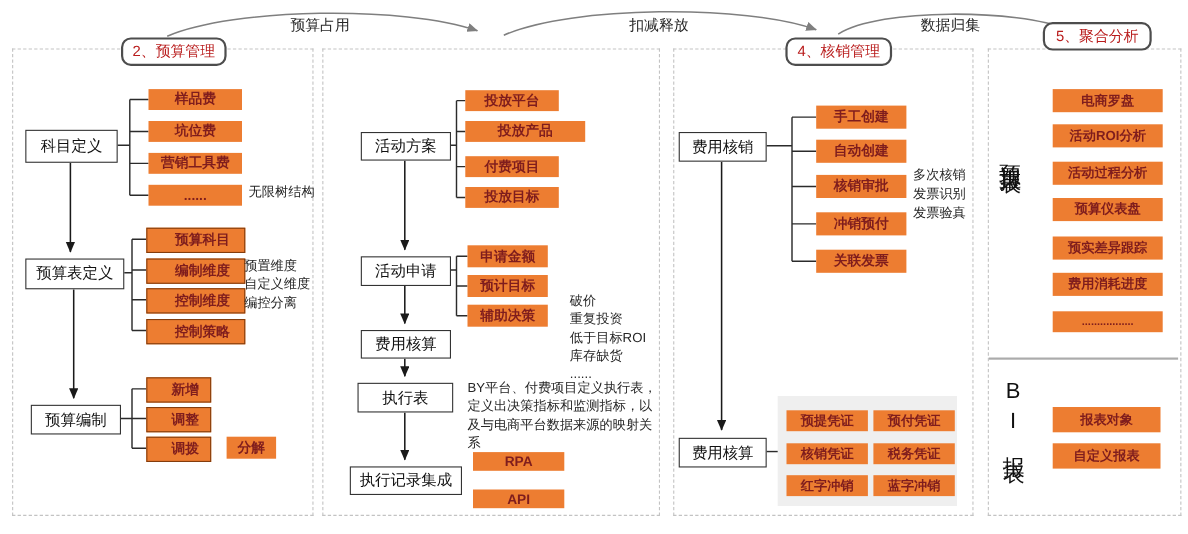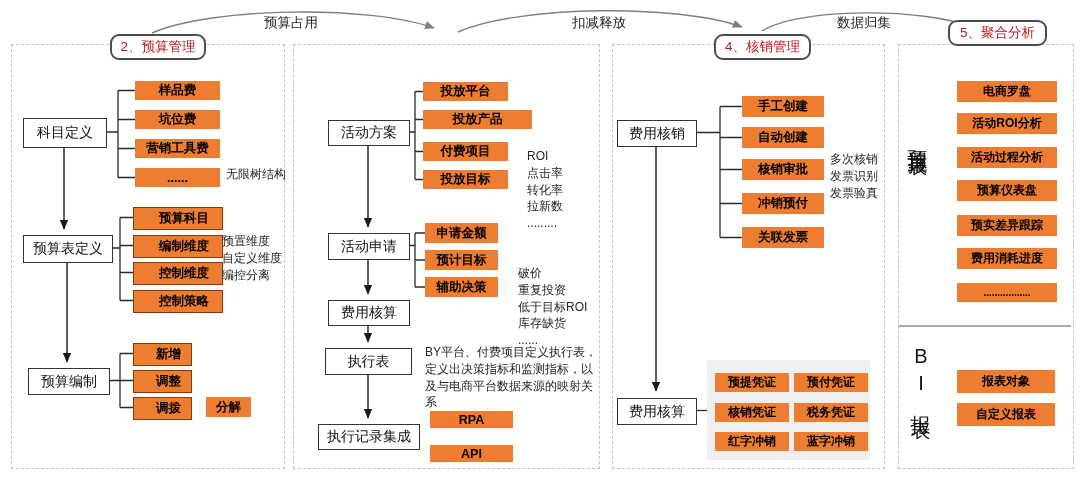--- a/index.html
+++ b/index.html
@@ -5,21 +5,21 @@
   html,body{margin:0;padding:0;background:#fff;}
   .stage{position:relative;width:1080px;height:485px;background:#fff;overflow:hidden;
          font-family:"Liberation Sans","DejaVu Sans",sans-serif;}
   .col{position:absolute;border:1px dashed #c3c3c3;background:transparent;}
   .overlay{position:absolute;left:0;top:0;z-index:1;pointer-events:none;}
   .hdr{position:absolute;background:#fff;border:2px solid #4d4d4d;border-radius:9px;
        display:flex;align-items:center;justify-content:center;font-size:13.5px;color:#b91c1c;
        z-index:3;white-space:nowrap;}
   .wnode{position:absolute;background:#fff;border:1.5px solid #333;display:flex;align-items:center;
        justify-content:center;font-size:14px;color:#111;z-index:2;white-space:nowrap;}
-  .onode{position:absolute;background:#ED7D31;color:#000000;display:flex;align-items:center;
+  .onode{position:absolute;background:#ED7D31;color:#7f1d1d;display:flex;align-items:center;
        justify-content:center;font-size:12.5px;font-weight:bold;z-index:2;white-space:nowrap;}
   .onode.bordered{border:1.6px solid #843C0C;padding-left:12px;}
   .onode.small{font-size:12px;}
   .note{position:absolute;font-size:12px;color:#262626;line-height:1.4;white-space:pre-line;z-index:2;}
   .vlabel{position:absolute;writing-mode:vertical-rl;text-orientation:upright;font-size:20px;
        color:#111;letter-spacing:2px;z-index:2;}
   .gpanel{position:absolute;background:#efefef;z-index:0;}
   .divider{position:absolute;background:#ababab;z-index:1;}
   .flow-label{position:absolute;font-size:13.5px;color:#262626;z-index:3;white-space:nowrap;}
 </style>
@@ -96,25 +96,20 @@
   <div class="onode bordered" style="left:133px;top:343px;width:45px;height:21px">新增</div>
   <div class="onode bordered" style="left:133px;top:370px;width:45px;height:21px">调整</div>
   <div class="onode bordered" style="left:133px;top:397px;width:45px;height:21px">调拨</div>
   <div class="onode" style="left:206px;top:397px;width:45px;height:20px">分解</div>
 
   <div class="wnode" style="left:328px;top:120px;width:80px;height:24px">活动方案</div>
   <div class="onode" style="left:423px;top:82px;width:85px;height:19px">投放平台</div>
   <div class="onode" style="left:423px;top:110px;width:109px;height:19px">投放产品</div>
   <div class="onode" style="left:423px;top:142px;width:85px;height:19px">付费项目</div>
   <div class="onode" style="left:423px;top:170px;width:85px;height:19px">投放目标</div>
-  <div class="note" style="left:527px;top:148px">ROI
-点击率
-转化率
-拉新数
-.........</div>
 
   <div class="wnode" style="left:328px;top:233px;width:80px;height:25px">活动申请</div>
   <div class="onode" style="left:425px;top:223px;width:73px;height:20px">申请金额</div>
   <div class="onode" style="left:425px;top:250px;width:73px;height:20px">预计目标</div>
   <div class="onode" style="left:425px;top:277px;width:73px;height:20px">辅助决策</div>
   <div class="note" style="left:518px;top:265px">破价
 重复投资
 低于目标ROI
 库存缺货
 ......</div>

